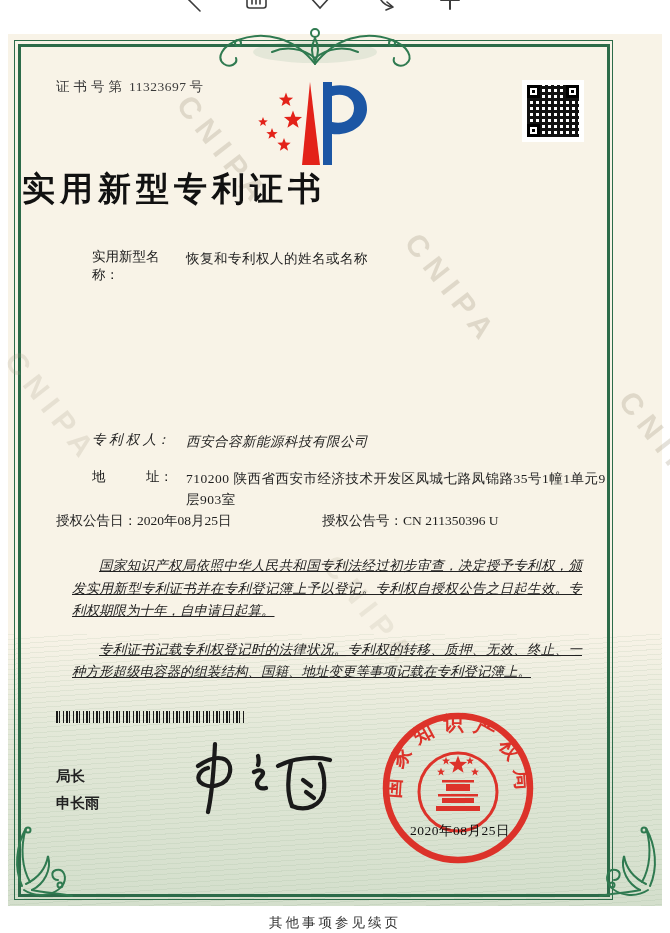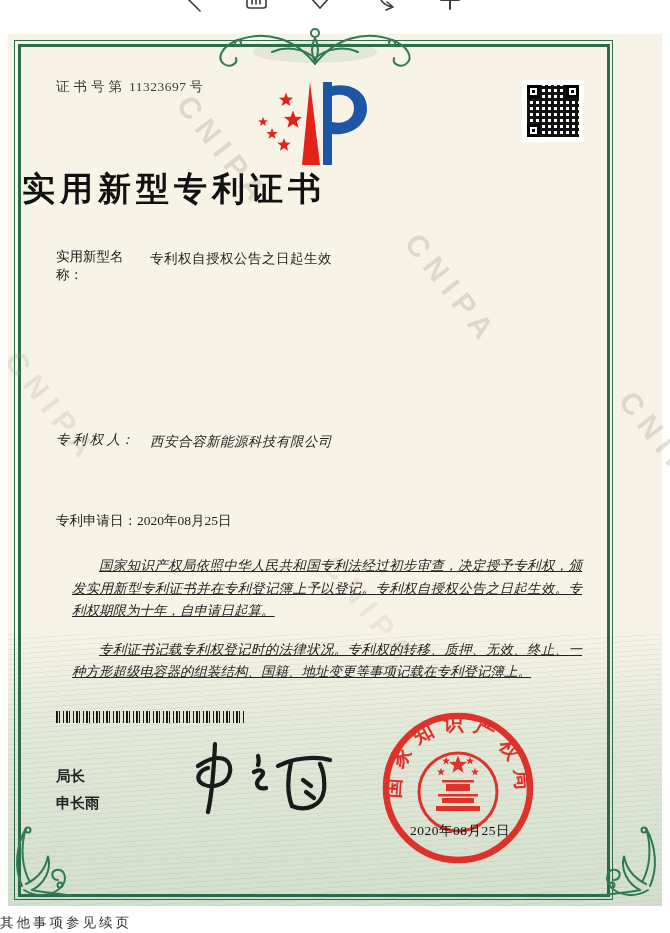--- a/index.html
+++ b/index.html
@@ -35,41 +35,41 @@
   #logo{left:238px;top:44px;}
   #qr{left:514px;top:46px;width:62px;height:62px;background:#fff;z-index:11;}
   #qr .grid{position:absolute;left:5px;top:5px;width:52px;height:52px;
      background-image:repeating-linear-gradient(0deg,#111 0 3px,transparent 3px 6px),
                       repeating-linear-gradient(90deg,#111 0 3px,#fff 3px 6px);}
   .finder{position:absolute;width:13px;height:13px;background:#fff;border:3px solid #000;box-sizing:border-box;}
   .finder::after{content:"";position:absolute;left:2px;top:2px;width:3px;height:3px;background:#000;}
   #title{left:14px;top:133px;width:598px;text-align:left;font-size:33px;font-weight:bold;
          letter-spacing:5px;color:#111;}
   .row{left:48px;font-size:13.5px;color:#1e1e1e;}
-  .row .lbl{display:inline-block;width:94px;vertical-align:top;}
+  .row .lbl{display:inline-block;width:94px;vertical-align:top;margin-left:36px;}
   .row .val{display:inline-block;width:440px;vertical-align:top;line-height:21px;letter-spacing:0.5px;}
   #row-name{top:214px;} #row-inv{top:264px;} #row-pno{top:309px;}
   #row-fdate{top:353px;} #row-owner{top:397px;font-style:italic;} #row-addr{top:434px;}
   #row-grant{top:478px;width:560px;}
   #row-grant .pair2{position:absolute;left:266px;top:0;}
   #paras{left:48px;top:505px;width:542px;font-size:13.5px;font-style:italic;
          line-height:22.6px;text-align:justify;color:#222;}
   #paras p{margin:16px;text-indent:2em;text-decoration:underline;}
   #barcode{left:48px;top:677px;width:190px;height:12px;
      background:repeating-linear-gradient(90deg,#1a1a1a 0 2px,transparent 2px 3px,#1a1a1a 3px 4px,transparent 4px 7px,#1a1a1a 7px 8px,transparent 8px 10px);}
   #director-title{left:48px;top:733px;font-family:Liberation Mono, monospace;
      font-size:14.5px;font-weight:700;color:#222;}
   #director-name{left:48px;top:760px;font-family:Liberation Sans, sans-serif;
      font-size:14.5px;font-weight:700;color:#222;}
   #signature{left:178px;top:698px;z-index:12;}
   #seal{left:370px;top:674px;z-index:11;}
   #seal-date{left:386px;top:788px;width:132px;text-align:center;font-size:13.5px;
      color:#111;letter-spacing:0.5px;z-index:13;}
   #page-footer{left:14px;top:838px;width:598px;text-align:center;font-size:13px;color:#333;letter-spacing:2px;}
-  #cont-note{position:absolute;left:0;top:914px;width:670px;
+  #cont-note{position:absolute;left:0;top:914px;width:670px;text-align:center;
      font-size:13.5px;color:#333;letter-spacing:3px;z-index:10;}
   svg .grn{stroke:#2f7a50;fill:none;stroke-width:2;stroke-linecap:round;}
 </style>
 </head>
 <body>
 
 <div id="page">
 
   <div id="toolbar">
     <svg width="670" height="26" viewBox="0 0 670 26">
@@ -154,27 +154,33 @@
     <div id="qr" class="abs">
       <div class="grid"></div>
       <div class="finder" style="left:5px;top:5px;"></div>
       <div class="finder" style="right:5px;top:5px;"></div>
       <div class="finder" style="left:5px;bottom:5px;"></div>
     </div>
 
     <div id="title" class="abs">实用新型专利证书</div>
 
     <div id="row-name" class="abs row">
-      <span class="lbl">实用新型名称：</span><span class="val">专利权自授权公告之日起生效</span>
+      <span class="lbl">实用新型名称：</span><span class="val">恢复和专利权人的姓名或名称</span>
     </div>
     <div id="row-owner" class="abs row">
       <span class="lbl">专 利 权 人：</span><span class="val">西安合容新能源科技有限公司</span>
     </div>
+    <div id="row-addr" class="abs row">
+      <span class="lbl">地　　　址：</span><span class="val" style="width:420px;">710200 陕西省西安市经济技术开发区凤城七路凤锦路35号1幢1单元9层903室</span>
+    </div>
     <div id="row-grant" class="abs row">
-      <span>专利申请日：</span><span>2020年08月25日</span>
+      <span>授权公告日：</span><span>2020年08月25日</span>
+      <span class="pair2">
+        <span>授权公告号：</span><span>CN 211350396 U</span>
+      </span>
     </div>
 
     <div id="paras" class="abs">
       <p>国家知识产权局依照中华人民共和国专利法经过初步审查，决定授予专利权，颁发实用新型专利证书并在专利登记簿上予以登记。专利权自授权公告之日起生效。专利权期限为十年，自申请日起算。</p>
       <p>专利证书记载专利权登记时的法律状况。专利权的转移、质押、无效、终止、一种方形超级电容器的组装结构、国籍、地址变更等事项记载在专利登记簿上。</p>
     </div>
 
     <div id="barcode" class="abs"></div>
 
     <div id="director-title" class="abs">局长</div>

